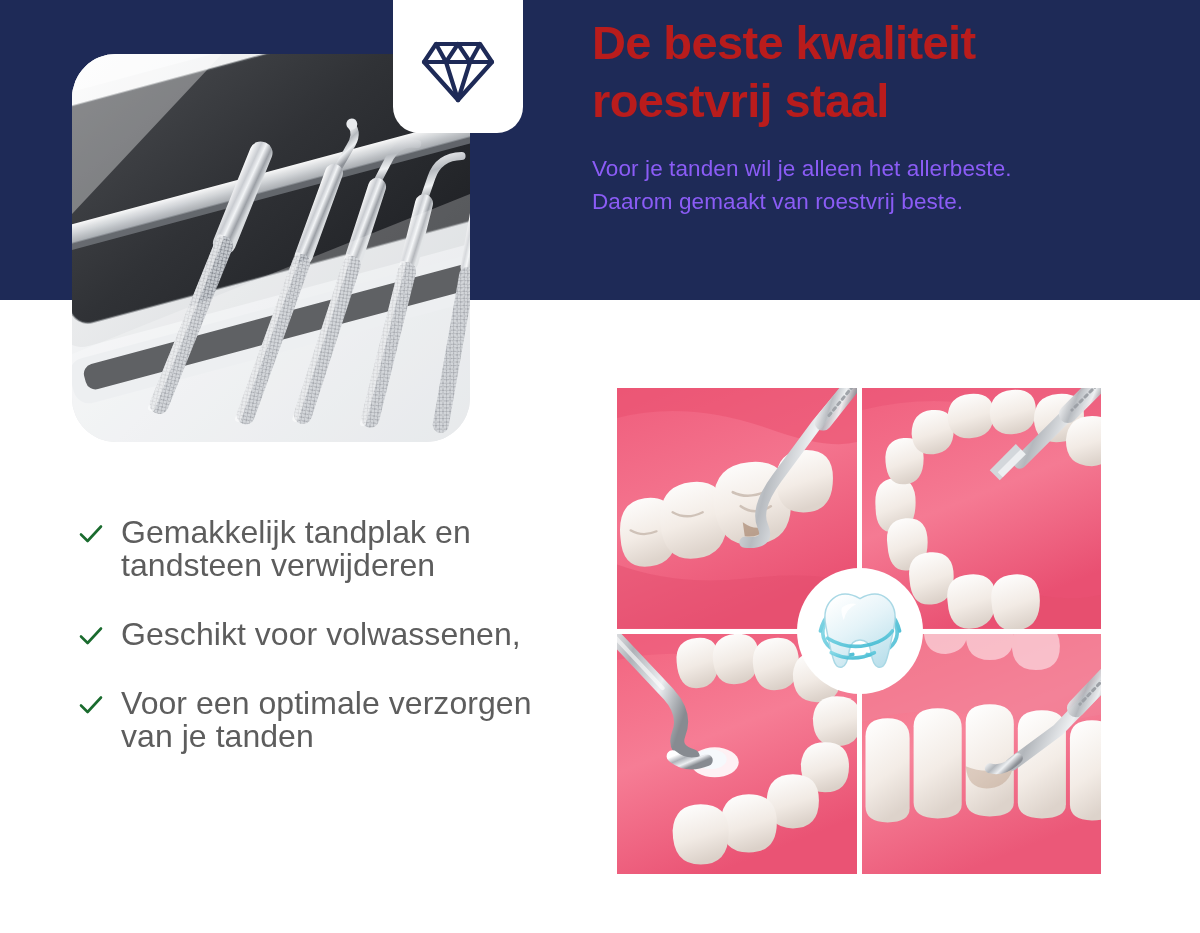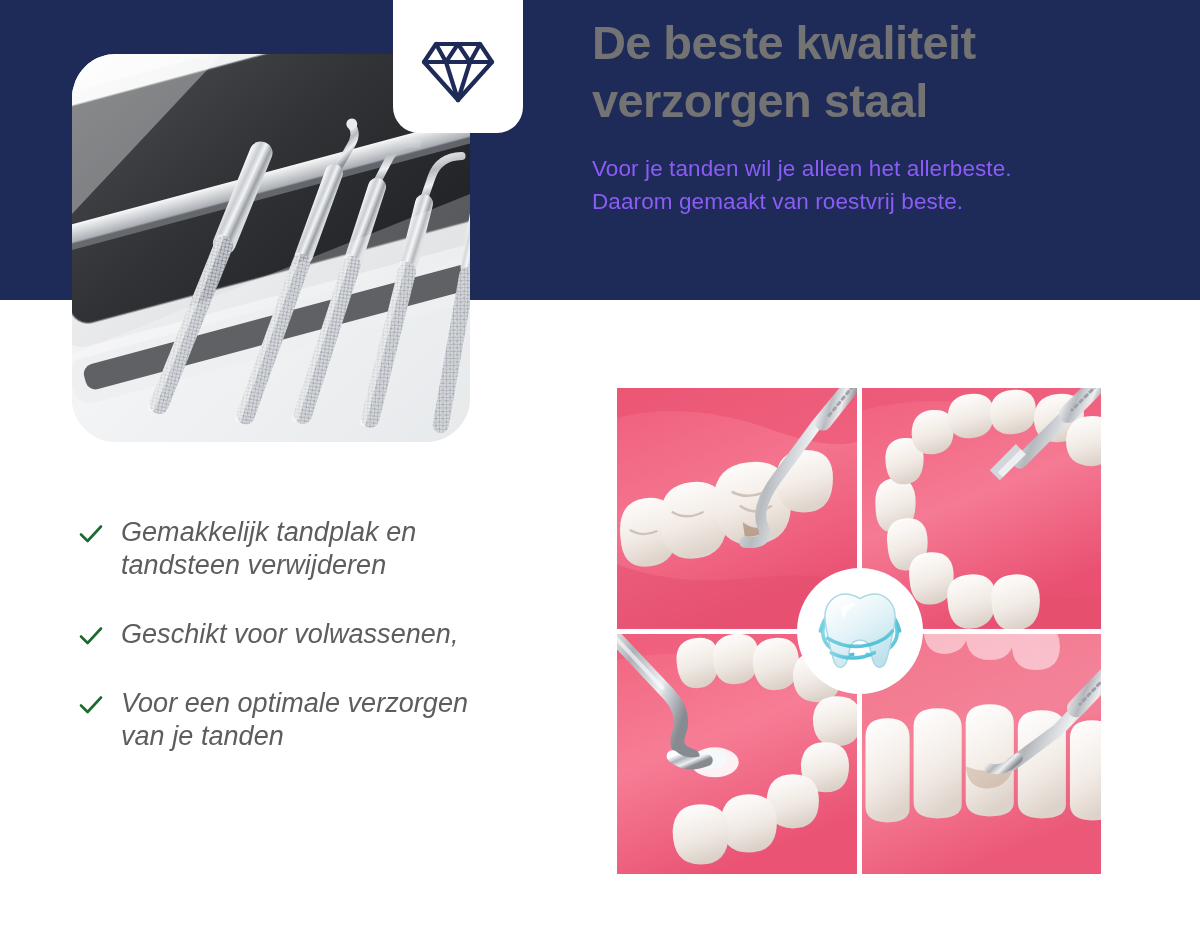--- a/index.html
+++ b/index.html
@@ -31,21 +31,21 @@
     position: absolute;
     left: 592px;
     top: 14px;
     width: 580px;
   }
   .headline {
     margin: 0;
     font-size: 47px;
     line-height: 58px;
     font-weight: 700;
-    color: #737373;
+    color: #b91c1c;
     letter-spacing: -0.6px;
   }
   .subhead {
     margin: 0;
     padding-top: 22px;
     font-size: 22.5px;
     line-height: 33px;
     font-weight: 400;
     color: #8b5cf6;
     letter-spacing: 0.1px;
@@ -104,27 +104,26 @@
   }
   .feature-row:last-child { margin-bottom: 12px; }
   .check {
     flex: 0 0 auto;
     width: 26px;
     height: 26px;
     margin-right: 17px;
     margin-top: 5px;
   }
   .feature-text {
-    font-size: 27px;
+    font-size: 32px;
     line-height: 33px;
     color: #5d5d5d;
     font-weight: 400;
     letter-spacing: 0.05px;
     max-width: 420px;
-    font-style: italic;
   }
 
   
   .grid {
     position: absolute;
     left: 617px;
     top: 388px;
     width: 484px;
     height: 486px;
     display: grid;
@@ -157,21 +156,21 @@
   .center-badge svg { display: block; width: 108px; height: 108px; }
 </style>
 </head>
 <body>
 
 <div class="banner"></div>
 
 <div class="headline-block">
   <h1 class="headline">
     <span>De beste kwaliteit</span><br>
-    <span>verzorgen staal</span>
+    <span>roestvrij staal</span>
   </h1>
   <p class="subhead">
     <span>Voor je tanden wil je alleen het allerbeste.</span><br>
     <span>Daarom gemaakt van roestvrij beste.</span>
   </p>
 </div>
 
 <div class="badge">
   <div class="badge-inner">
     <svg width="74" height="70" viewBox="0 0 74 70" fill="none" aria-hidden="true">

